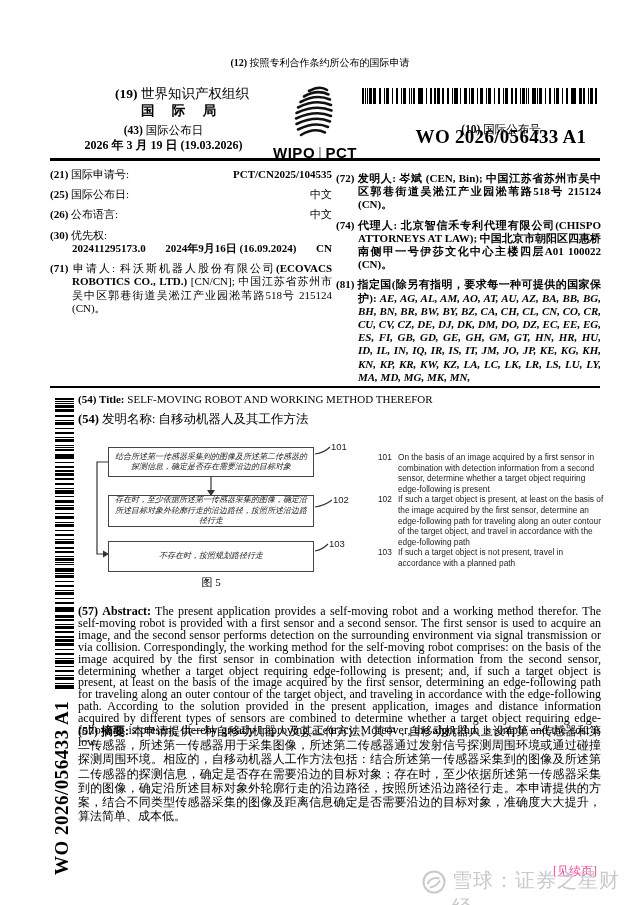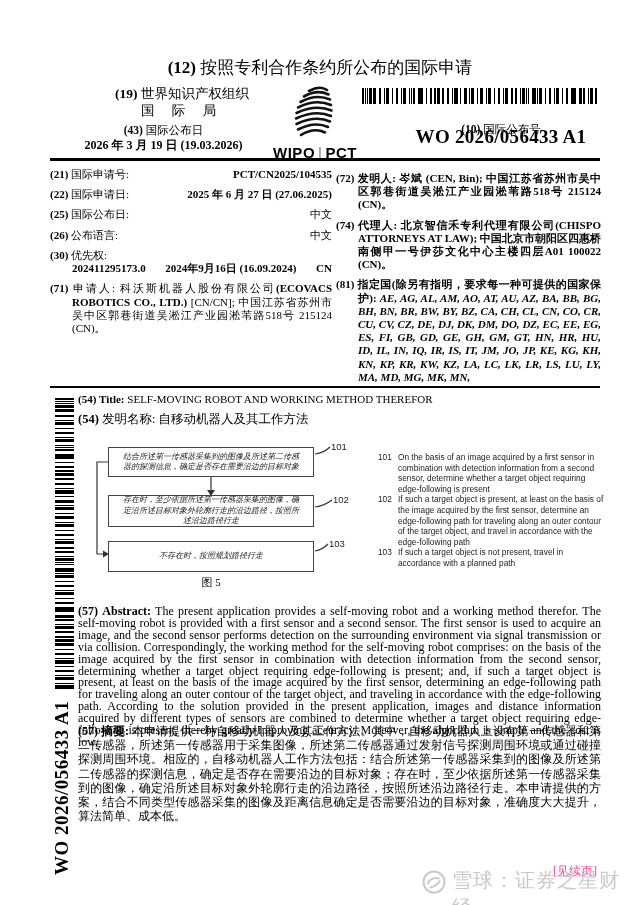--- a/index.html
+++ b/index.html
@@ -3,23 +3,23 @@
 <meta charset="utf-8">
 <style>
   html,body{margin:0;padding:0;background:#e9e9e9;}
   .page{position:relative;width:640px;height:905px;background:#ffffff;margin:0 auto;
         font-family:"Liberation Serif",serif;color:#000;overflow:hidden;}
   .b{font-weight:bold}
   .i{font-style:italic}
   .abs{position:absolute}
 
   
-  .h-line12{left:0;top:56px;width:100%;text-align:center;font-size:17px;}
+  .h-line12{left:0;top:56px;width:100%;text-align:center;font-size:10px;}
   .h-org{left:92px;top:85px;width:180px;text-align:center;font-size:13.5px;line-height:17px;}
-  .h-org .l2{letter-spacing:7px;}
+  .h-org .l2{letter-spacing:7px;font-weight:bold;}
   .h-date{left:56px;top:123px;width:215px;text-align:center;font-size:11.5px;line-height:15px;}
   .h-date .d2{font-weight:bold;font-size:12px;}
   .wipo-logo{left:283px;top:84px;}
   .wipo-text{left:260px;top:144px;width:110px;text-align:center;
              font-family:"Liberation Sans",sans-serif;font-weight:bold;font-size:15px;letter-spacing:.5px;}
   .wipo-text .sep{font-weight:normal;color:#777;padding:0 3px;}
   .h-barcode{left:362px;top:88px;width:238px;height:16px;background-color:#fff;
       background-image:
         repeating-linear-gradient(90deg,#000 0 2px,transparent 2px 5px,#000 5px 6px,transparent 6px 7px,#000 7px 10px,transparent 10px 13px,#000 13px 14px,transparent 14px 17px),
         repeating-linear-gradient(90deg,transparent 0 3px,#000 3px 4px,transparent 4px 11px,#000 11px 13px,transparent 13px 23px);}
@@ -40,21 +40,21 @@
   .states{font-style:italic;}
 
   
   .title-en{left:78px;top:393px;width:522px;font-size:11px;}
   .title-zh{left:78px;top:411px;width:522px;font-size:12.5px;}
 
   
   .fig-svg{left:90px;top:440px;}
   .fbox{border:1px solid #444;display:flex;align-items:center;justify-content:center;
         text-align:center;font-size:8px;font-style:italic;line-height:10.5px;
-        padding:1px 13px;box-sizing:border-box;color:#222;}
+        padding:1px 5px;box-sizing:border-box;color:#222;}
   .fbox1{left:108px;top:447px;width:206px;height:30px;}
   .fbox2{left:108px;top:495px;width:206px;height:32px;}
   .fbox3{left:108px;top:541px;width:206px;height:31px;}
   .fcaption{left:108px;top:575px;width:206px;text-align:center;font-size:11px;}
   .fref{font-family:"Liberation Sans",sans-serif;font-size:9.5px;color:#222;}
   .fref1{left:331px;top:441px;} .fref2{left:333px;top:494px;} .fref3{left:329px;top:538px;}
   .legend{left:378px;top:452px;width:226px;font-family:"Liberation Sans",sans-serif;
           font-size:8.3px;line-height:10.6px;color:#222;}
   .legend-item{display:flex;}
   .legend-num{flex:0 0 20px;}
@@ -130,25 +130,20 @@
 
   <div class="abs rule1"></div>
 
   <div class="abs col col-left">
     <div class="kv">
       <span><b>(21)</b>
         <span>国际申请号:</span></span>
       <span class="b">PCT/CN2025/104535</span>
     </div>
     <div class="kv">
-      <span><b>(22)</b>
-        <span>国际申请日:</span></span>
-      <span class="b">2025 年 6 月 27 日 (27.06.2025)</span>
-    </div>
-    <div class="kv">
       <span><b>(25)</b>
         <span>国际公布日:</span></span>
       <span>中文</span>
     </div>
     <div class="kv">
       <span><b>(26)</b>
         <span>公布语言:</span></span>
       <span>中文</span>
     </div>
     <div class="blk">

